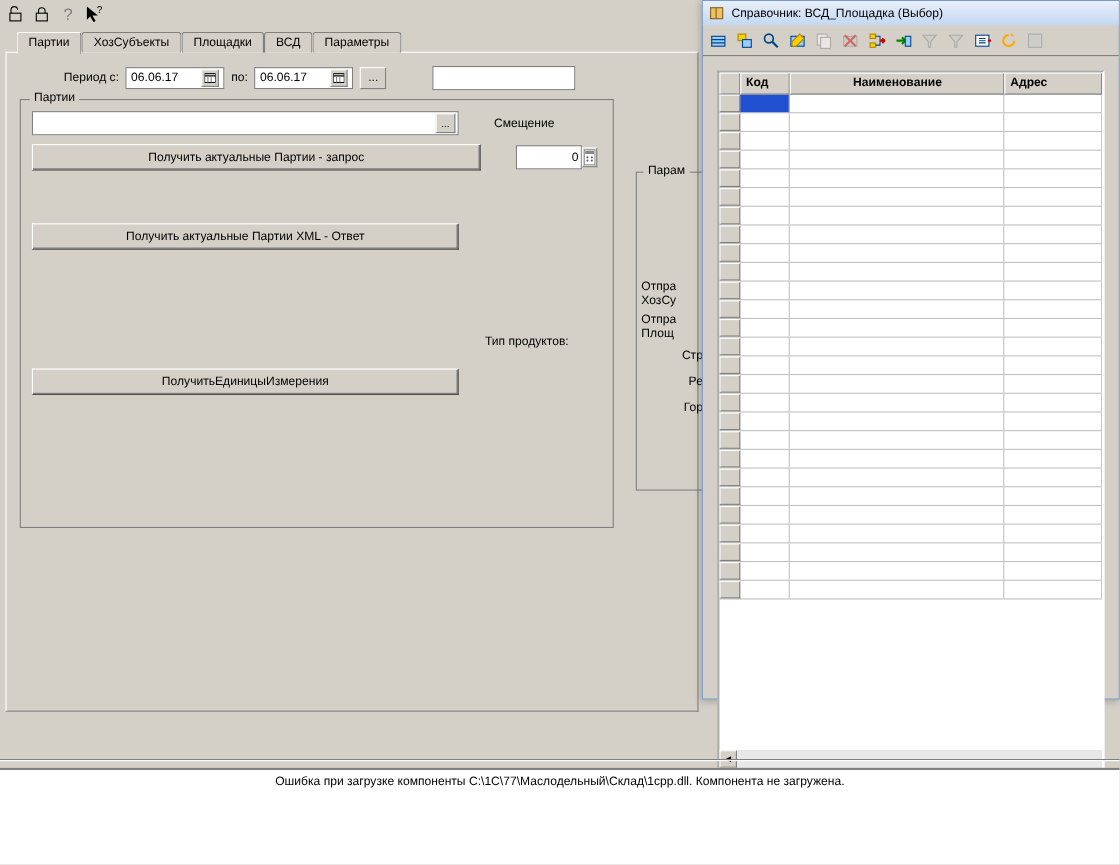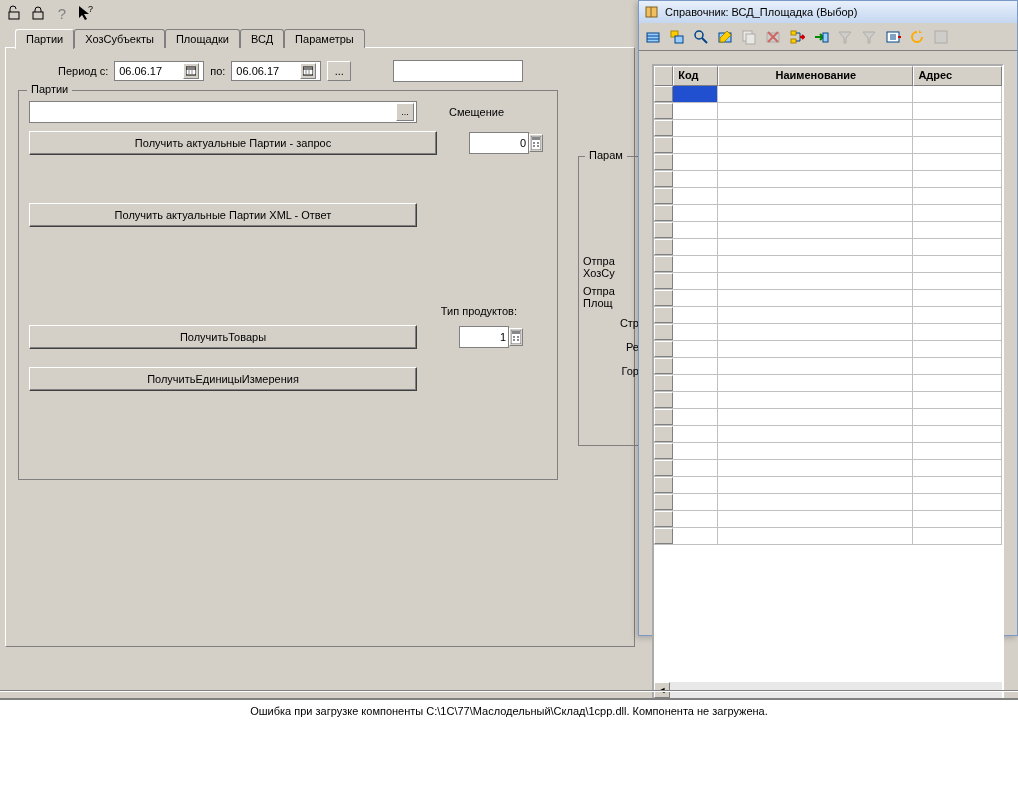--- a/index.html
+++ b/index.html
@@ -406,41 +406,20 @@
             <span>Получить актуальные Партии XML - Ответ</span>
           </div>
       </div>
 
       <div style="height:70px;"></div>
 
       <div class="row" style="justify-content:flex-end;padding-right:30px;">
         <span class="label">Тип продуктов:</span>
       </div>
 
-      <div class="row">
-        <div class="wide-btn" style="width:388px;">
-            <span>ПолучитьТовары</span>
-          </div>
-        <div style="width:30px;"></div>
-        <div style="display:flex;align-items:center;">
-          <div class="num-input" style="width:50px;">
-              <span>1</span>
-            </div>
-          <span class="spin-btn">
-            <svg width="10" height="14">
-                <rect x="0" y="0" width="10" height="14" fill="#fff" stroke="#666"></rect>
-                <rect x="1" y="1" width="8" height="3" fill="#888"></rect>
-                <circle cx="3" cy="7" r="1" fill="#666"></circle>
-                <circle cx="7" cy="7" r="1" fill="#666"></circle>
-                <circle cx="3" cy="10" r="1" fill="#666"></circle>
-                <circle cx="7" cy="10" r="1" fill="#666"></circle>
-              </svg>
-          </span>
-        </div>
-      </div>
 
       <div style="height:10px;"></div>
 
       <div class="row">
         <div class="wide-btn" style="width:388px;">
             <span>ПолучитьЕдиницыИзмерения</span>
           </div>
       </div>
     </div>
 

